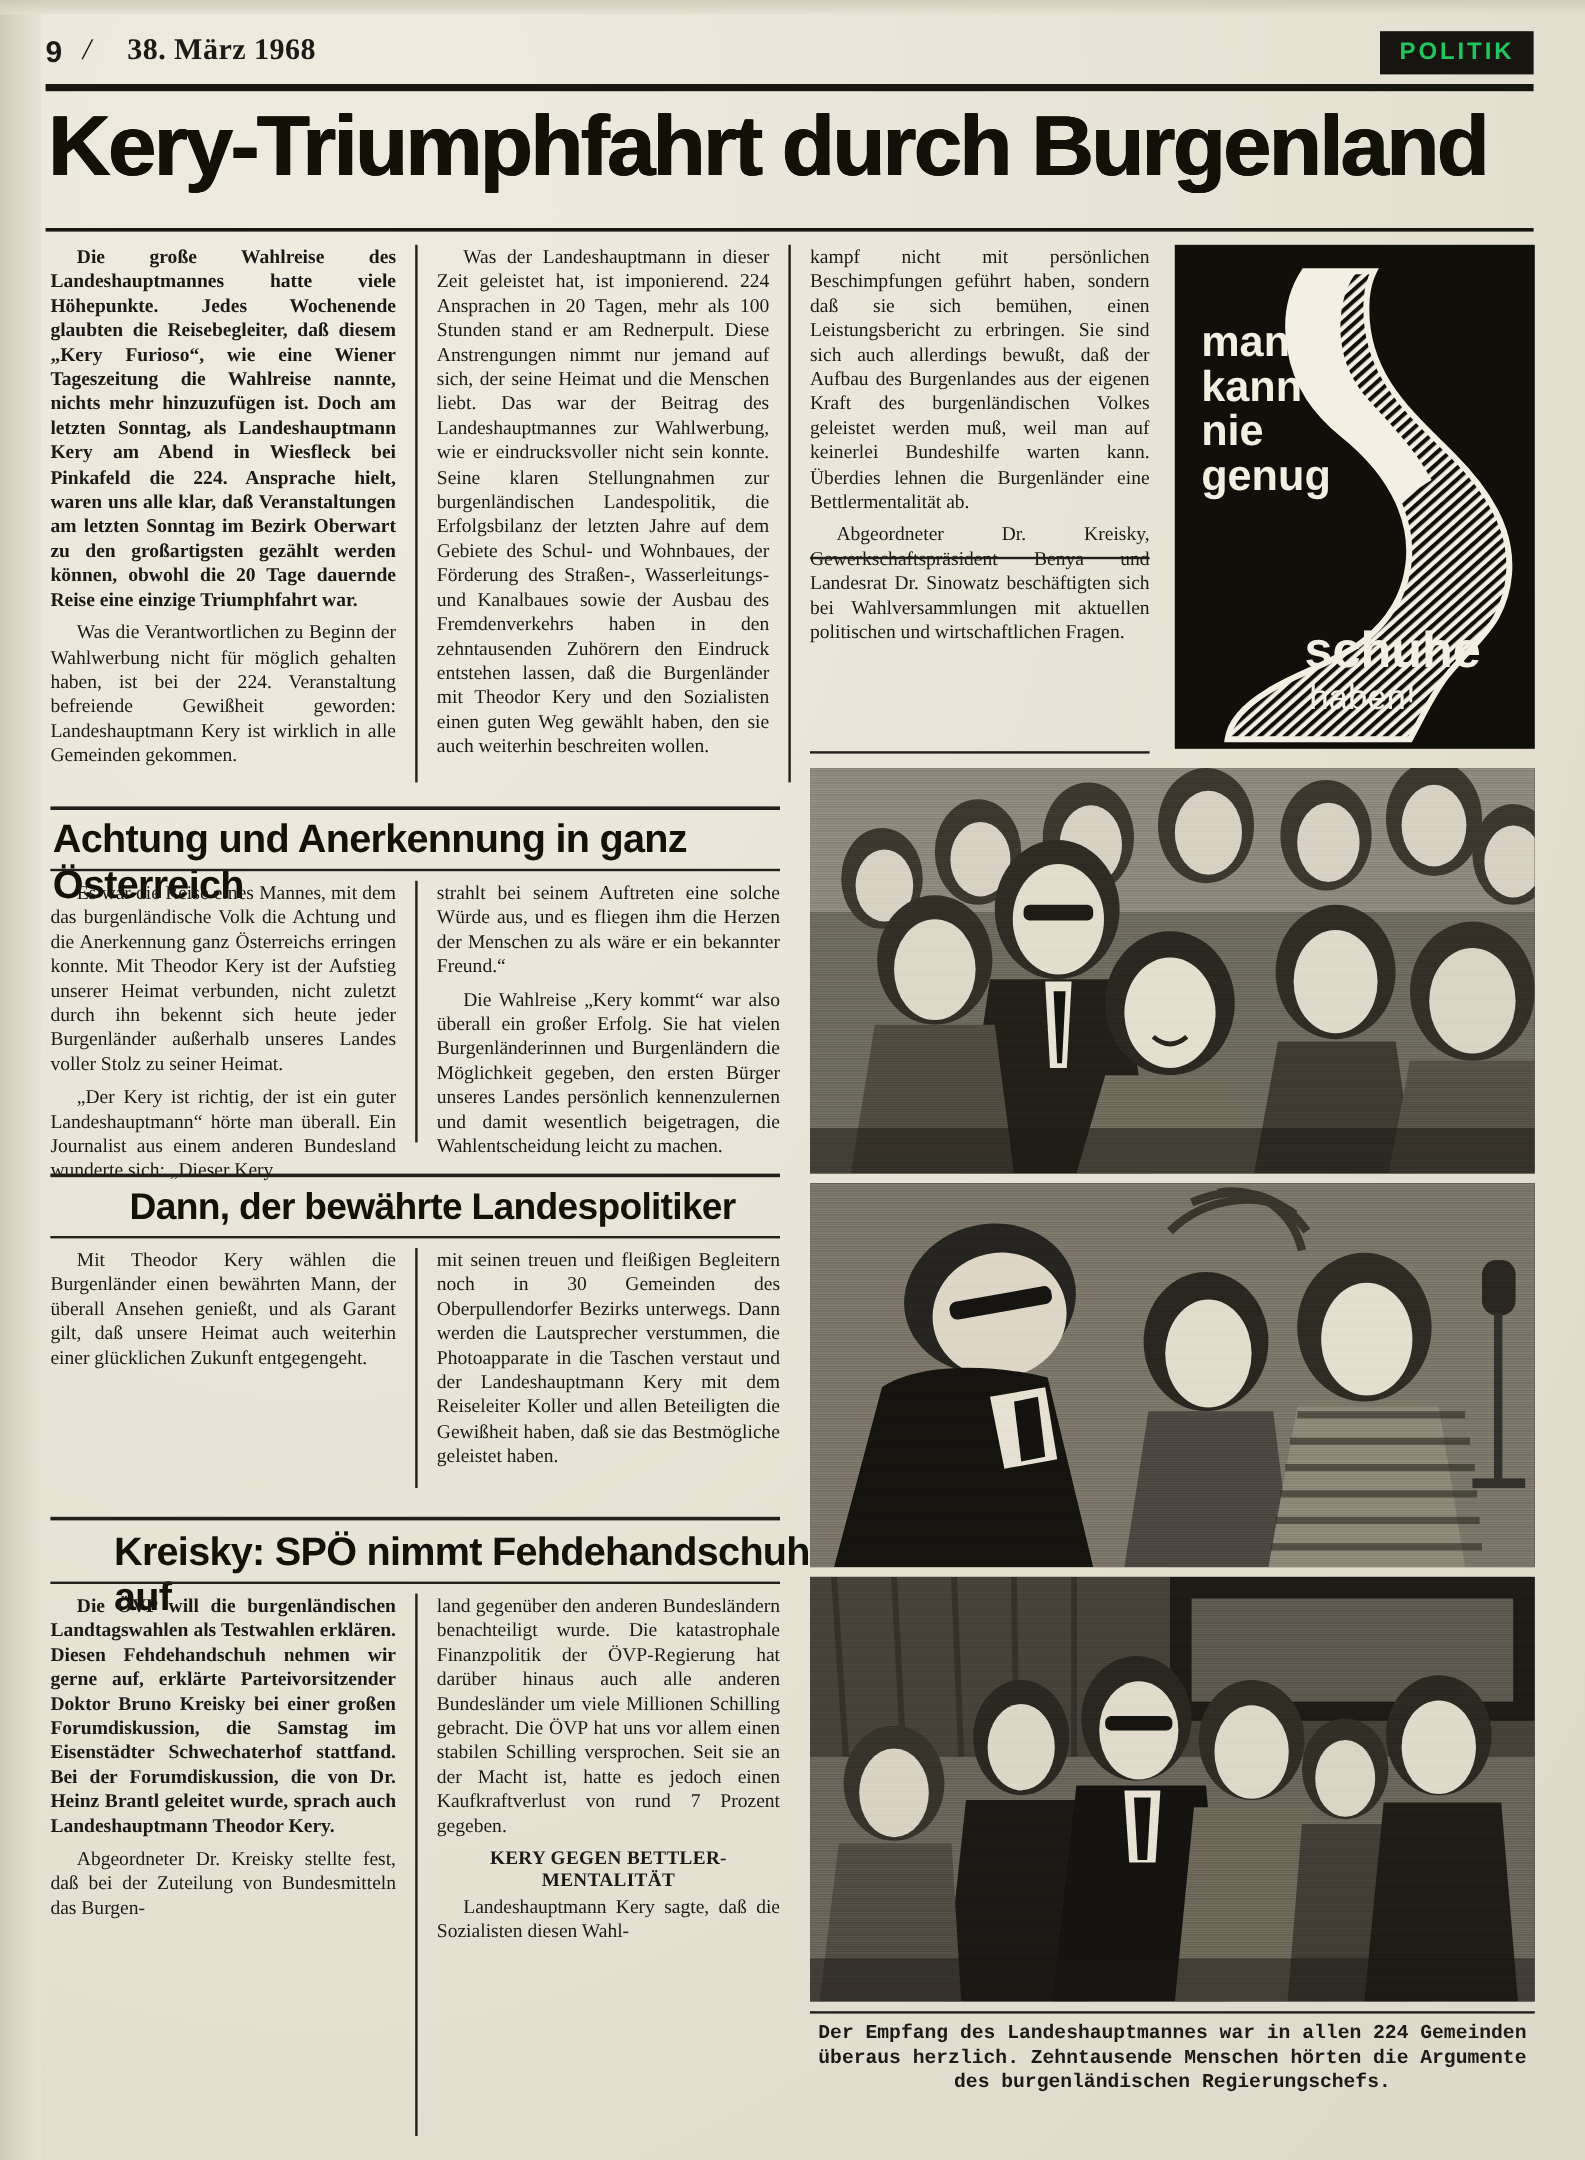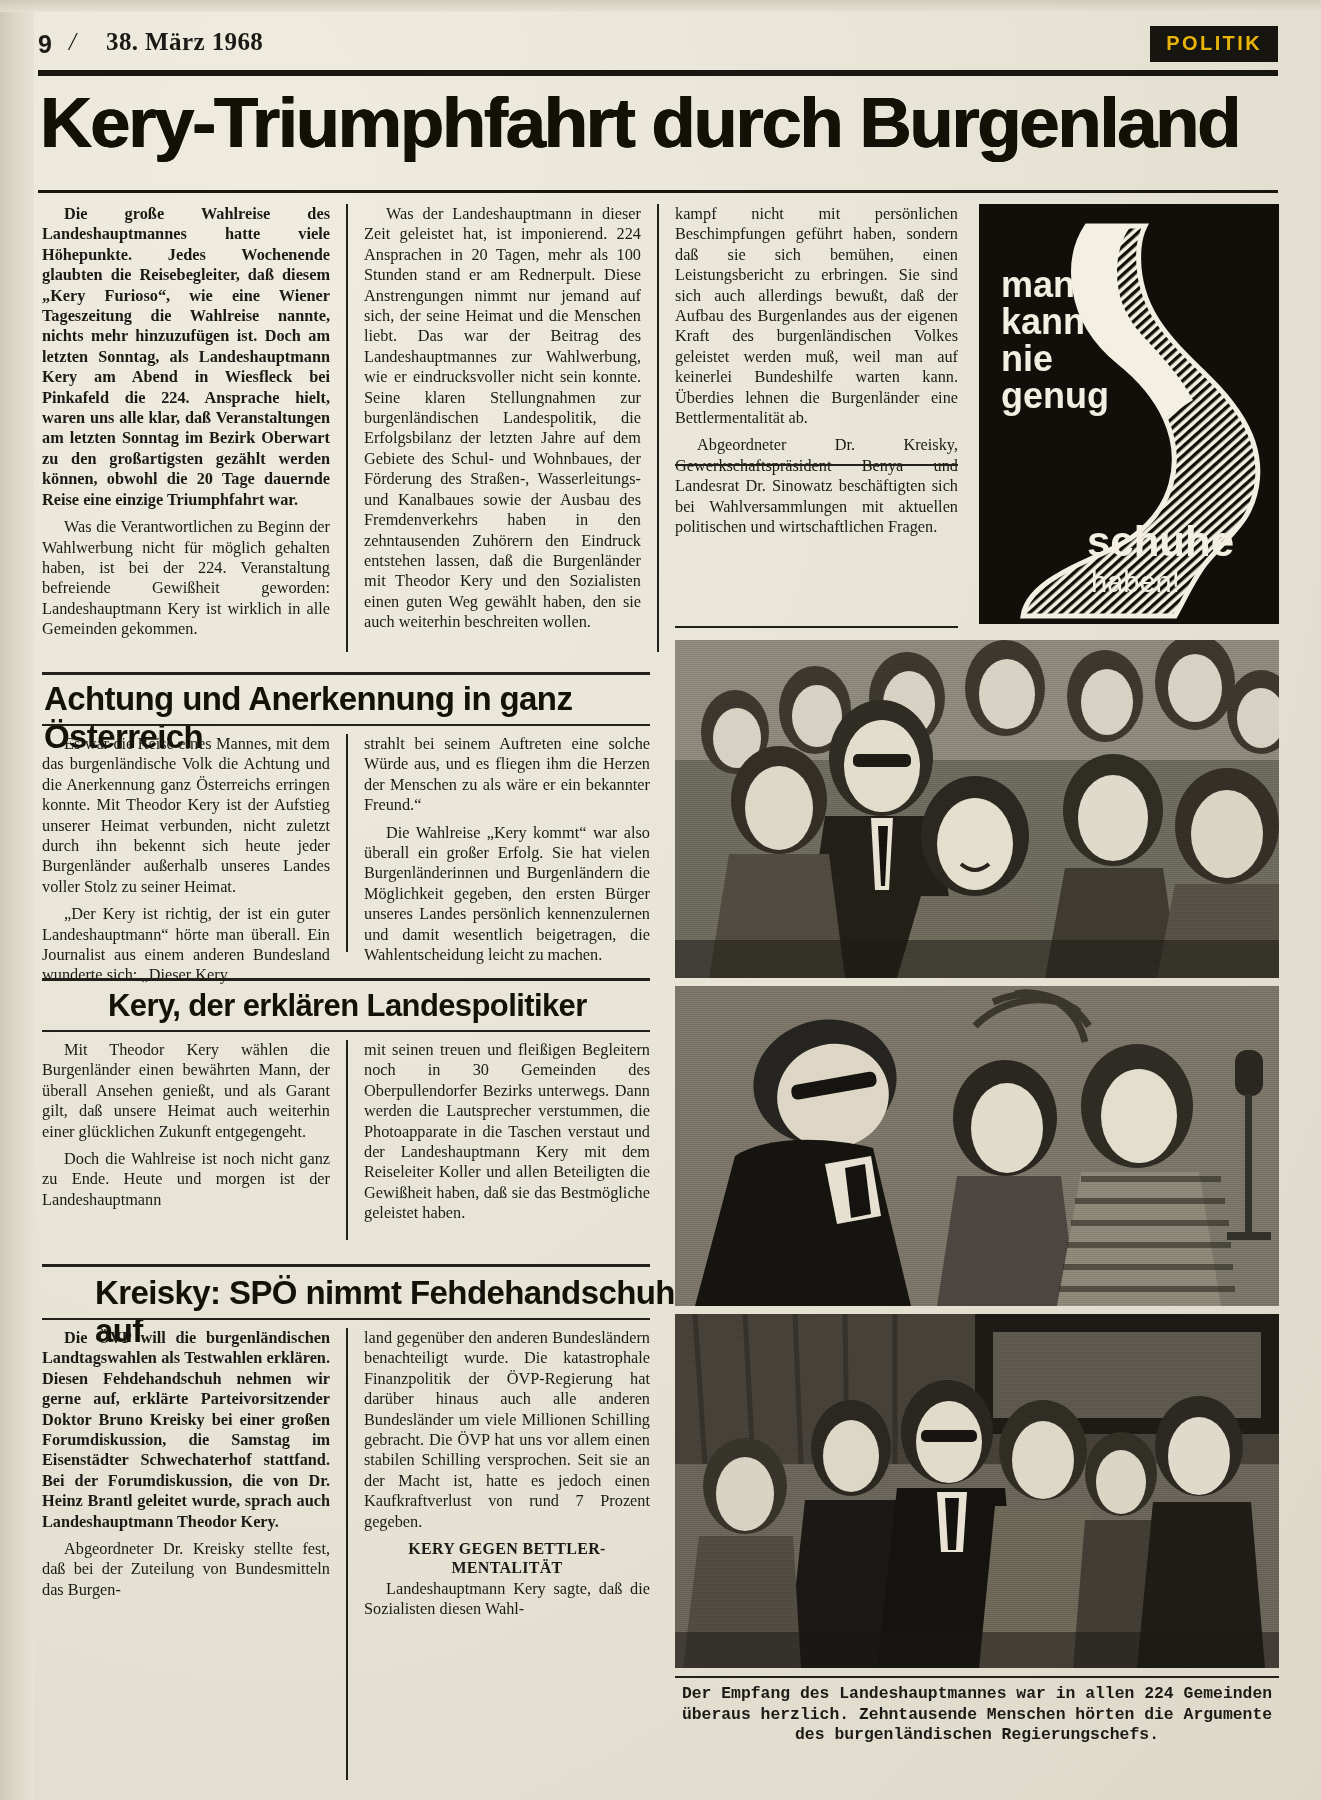--- a/index.html
+++ b/index.html
@@ -42,21 +42,21 @@
     font-family:"Liberation Serif", serif;
     font-size:25px; font-style:italic;
   }
   .dateline {
     position:absolute; left:68px; top:2px;
     font-family:"Liberation Serif", serif;
     font-size:25px; font-weight:bold; letter-spacing:.4px;
   }
   .section-tag {
     position:absolute; right:0; top:0;
-    background:#16150f; color:#eab308;
+    background:#16150f; color:#22c55e;
     font-family:"Liberation Sans", sans-serif;
     font-weight:bold; font-size:20px; letter-spacing:2.4px;
     padding:6px 16px 7px 16px;
   }
   .rule-thick {
     position:absolute; left:4px; top:58px; width:1240px; height:6px;
     background:#17160f;
   }
 
   
@@ -222,26 +222,25 @@
       <p class="body indent">Es war die Reise eines Mannes, mit dem das burgenländische Volk die Achtung und die Anerkennung ganz Österreichs erringen konnte. Mit Theodor Kery ist der Aufstieg unserer Heimat verbunden, nicht zuletzt durch ihn bekennt sich heute jeder Burgenländer außerhalb unseres Landes voller Stolz zu seiner Heimat.</p>
       <p class="body indent">„Der Kery ist richtig, der ist ein guter Landeshauptmann“ hörte man überall. Ein Journalist aus einem anderen Bundesland wunderte sich: „Dieser Kery</p>
     </div>
     <div class="vrule" style="left:312px; top:722px; height:218px;"></div>
     <div class="col" style="left:330px; top:722px; width:286px;">
       <p class="body">strahlt bei seinem Auftreten eine solche Würde aus, und es fliegen ihm die Herzen der Menschen zu als wäre er ein bekannter Freund.“</p>
       <p class="body indent">Die Wahlreise „Kery kommt“ war also überall ein großer Erfolg. Sie hat vielen Burgenländerinnen und Burgenländern die Möglichkeit gegeben, den ersten Bürger unseres Landes persönlich kennenzulernen und damit wesentlich beigetragen, die Wahlentscheidung leicht zu machen.</p>
     </div>
 
     <div class="hrule" style="left:8px; top:966px; width:608px; height:3px;"></div>
-    <div class="subhead" style="position:absolute; left:74px; top:976px; width:540px; font-size:31px; line-height:36px;">Kery, der erklären Landespolitiker</div>
+    <div class="subhead" style="position:absolute; left:74px; top:976px; width:540px; font-size:31px; line-height:36px;">Dann, der bewährte Landespolitiker</div>
     <div class="hrule" style="left:8px; top:1018px; width:608px;"></div>
 
     <div class="col" style="left:8px; top:1028px; width:288px;">
       <p class="body indent">Mit Theodor Kery wählen die Burgenländer einen bewährten Mann, der überall Ansehen genießt, und als Garant gilt, daß unsere Heimat auch weiterhin einer glücklichen Zukunft entgegengeht.</p>
-      <p class="body indent">Doch die Wahlreise ist noch nicht ganz zu Ende. Heute und morgen ist der Landeshauptmann</p>
     </div>
     <div class="vrule" style="left:312px; top:1028px; height:200px;"></div>
     <div class="col" style="left:330px; top:1028px; width:286px;">
       <p class="body">mit seinen treuen und fleißigen Begleitern noch in 30 Gemeinden des Oberpullendorfer Bezirks unterwegs. Dann werden die Lautsprecher verstummen, die Photoapparate in die Taschen verstaut und der Landeshauptmann Kery mit dem Reiseleiter Koller und allen Beteiligten die Gewißheit haben, daß sie das Bestmögliche geleistet haben.</p>
     </div>
 
     <div class="hrule" style="left:8px; top:1252px; width:608px; height:3px;"></div>
     <div class="subhead" style="position:absolute; left:24px; top:1262px; width:592px; font-size:33px; line-height:38px;margin-left:37px;">Kreisky: SPÖ nimmt Fehdehandschuh auf</div>
     <div class="hrule" style="left:8px; top:1306px; width:608px;"></div>
 

